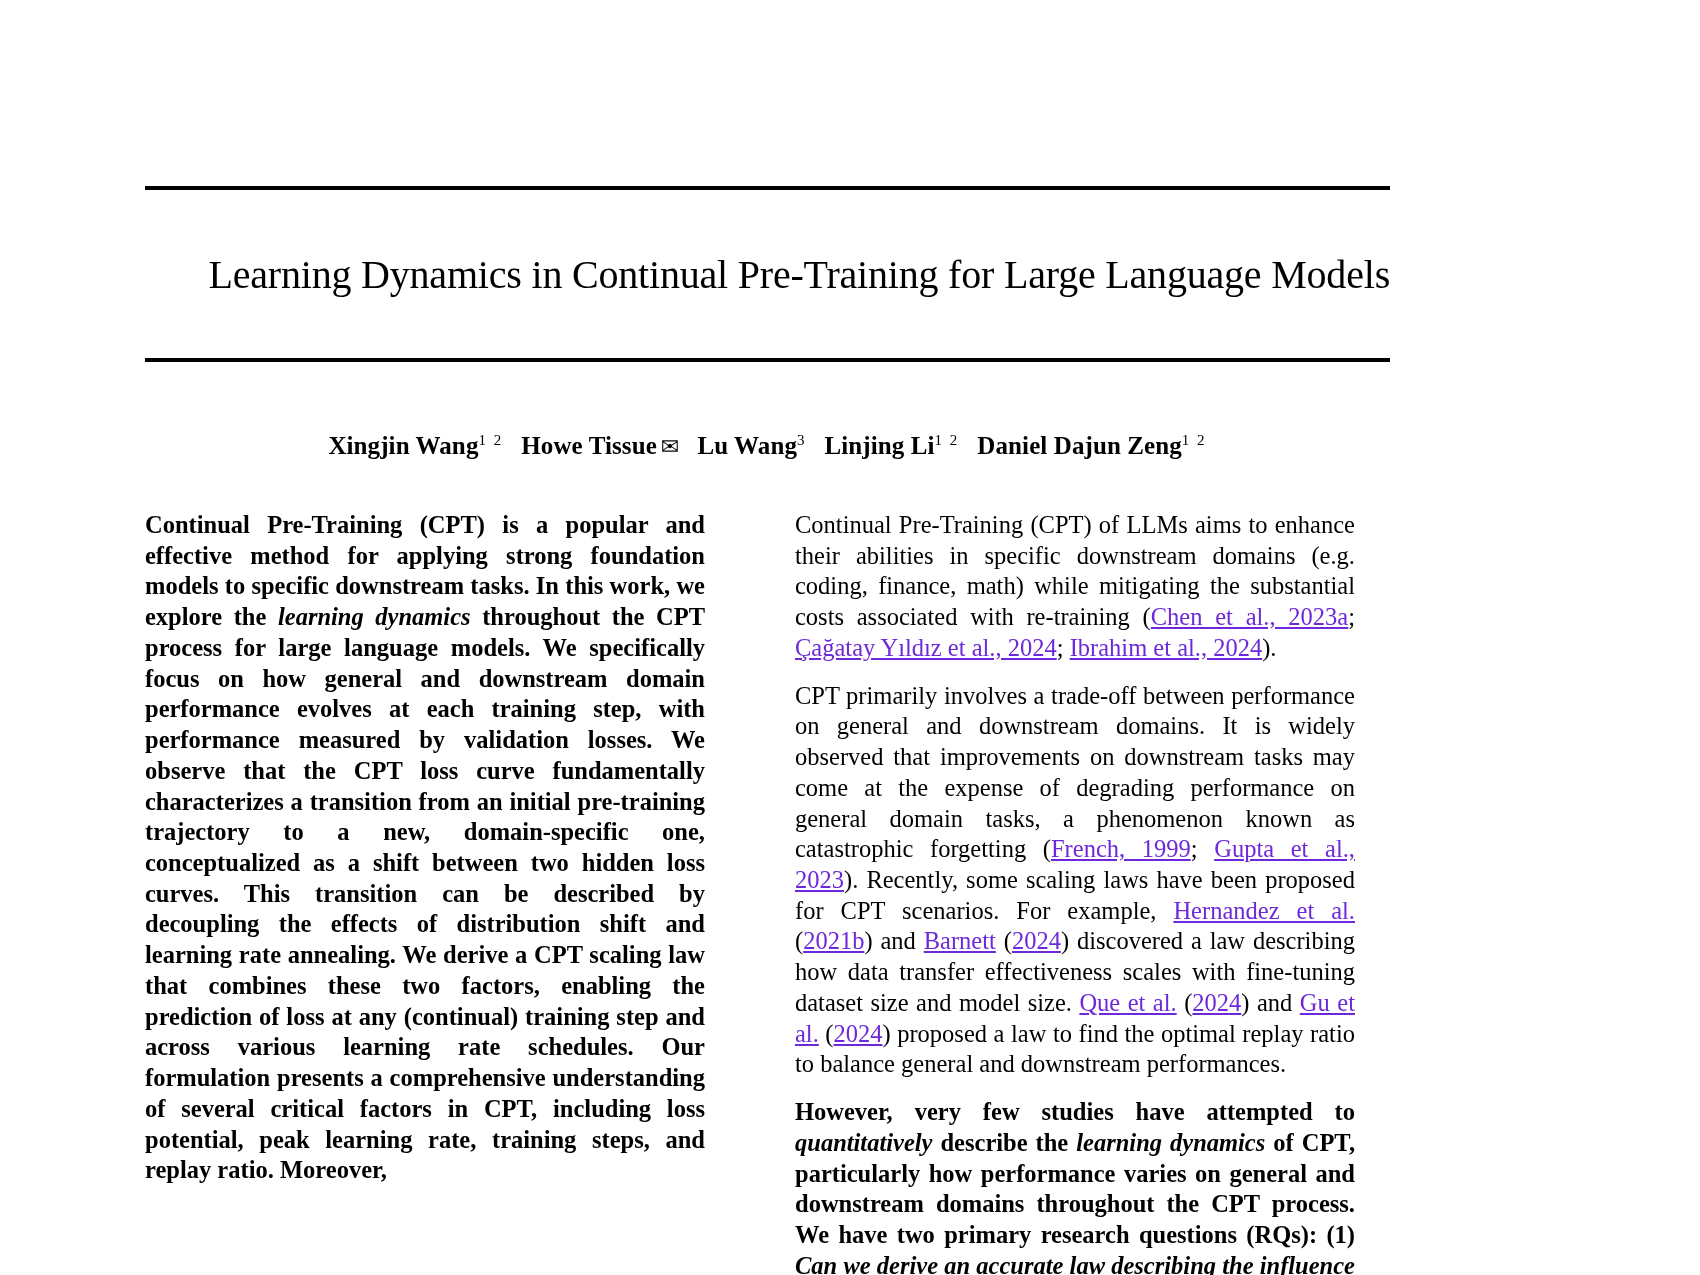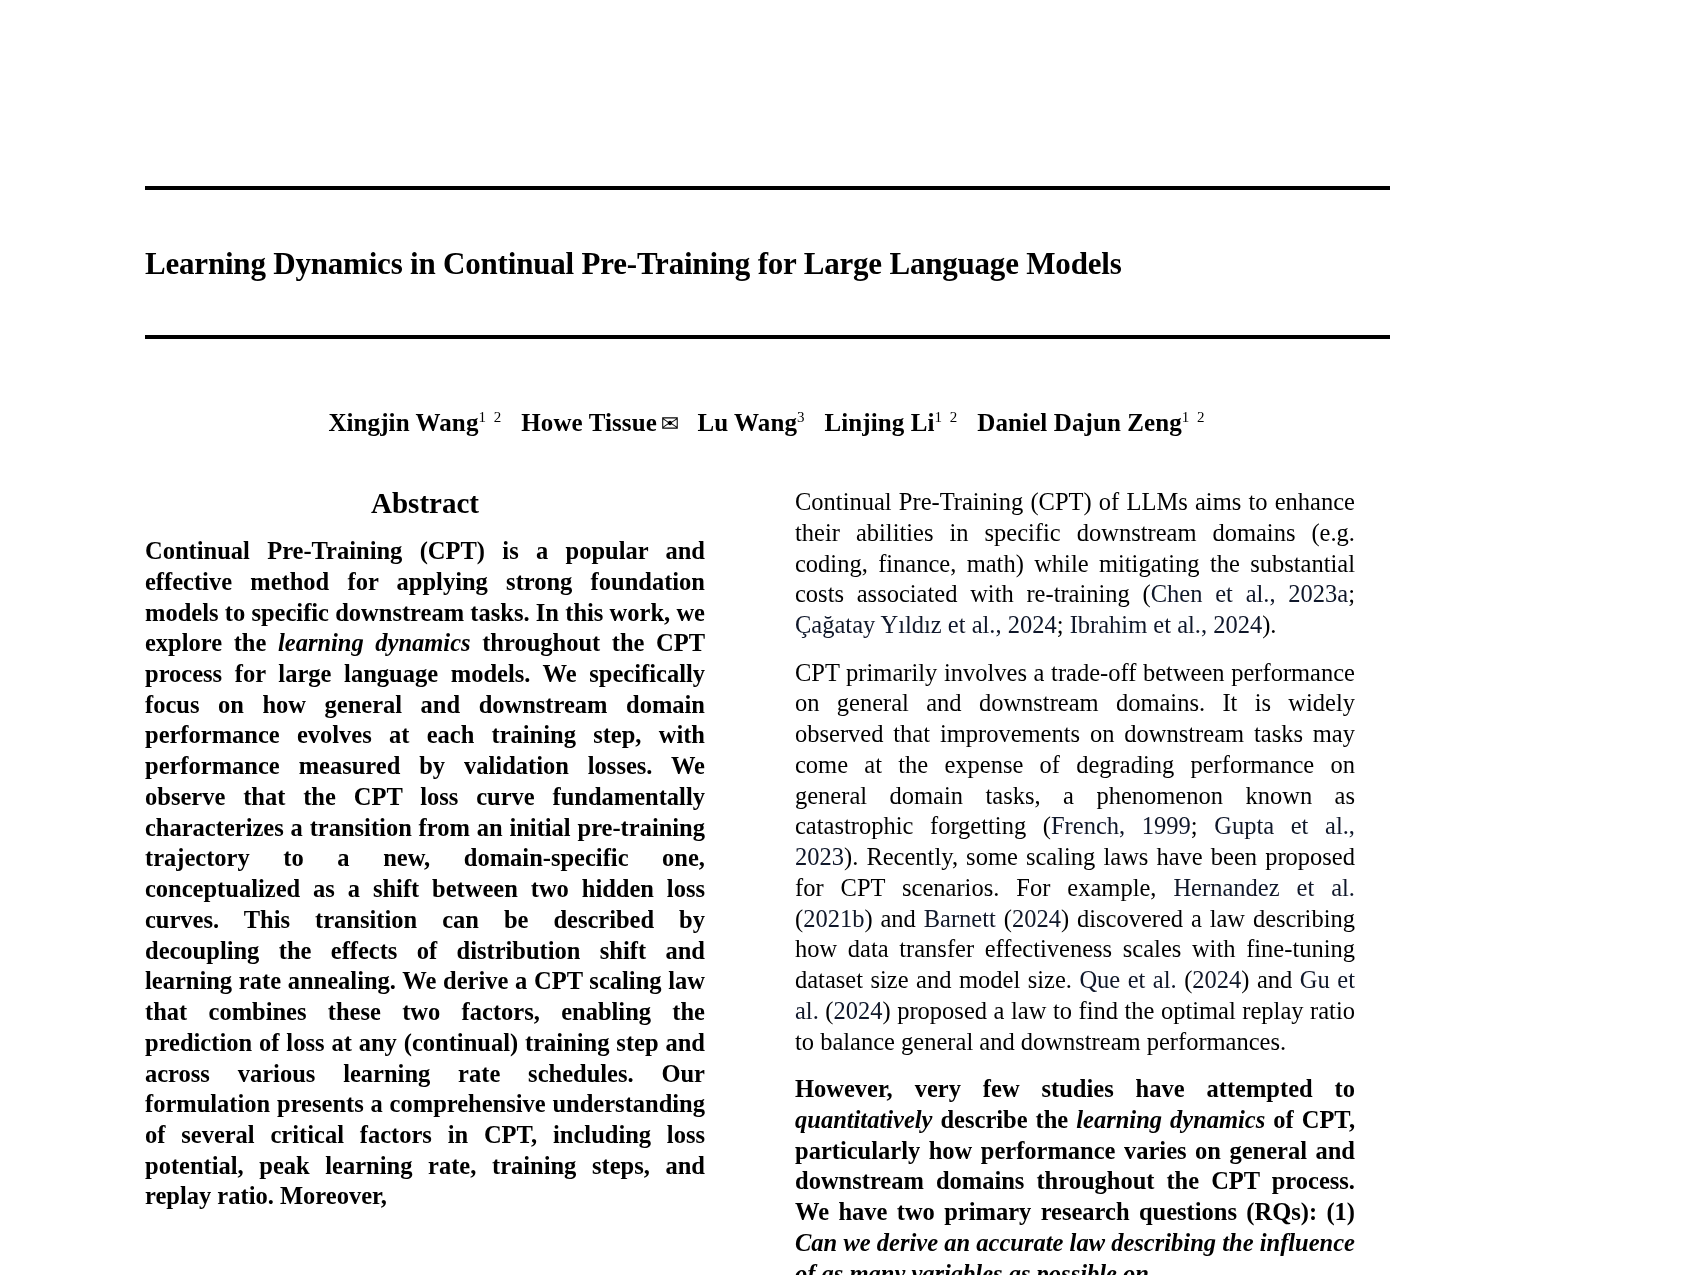--- a/index.html
+++ b/index.html
@@ -24,23 +24,23 @@
 
   .rule {
     width: 100%;
     height: 4px;
     background: #000000;
   }
   .rule-top { margin-top: 186px; }
   .rule-bottom { margin-top: 0px; }
 
   .title {
-    text-align: left;
-    font-weight: bold;
-    font-size: 31px;
+    text-align: right;
+    font-weight: normal;
+    font-size: 40px;
     line-height: 1.2;
     padding: 34px 0 32px 0;
     letter-spacing: -0.2px;
   }
 
   .authors {
     text-align: center;
     font-size: 25px;
     font-weight: bold;
     padding-top: 70px;
@@ -80,42 +80,41 @@
   p.body-text {
     font-size: 24.5px;
     line-height: 1.255;
     text-align: justify;
     text-justify: inter-word;
     margin: 0 0 17px 0;
     hyphens: manual;
   }
   p.body-text:last-child { margin-bottom: 0; font-weight: bold; }
 
-  .cite { color: #0f172a; }
+  .cite { color: #6d28d9; text-decoration: underline; }
   .it { font-style: italic; }
 </style>
 </head>
 <body>
 
 <div class="page">
 
   <div class="rule rule-top"></div>
 
   <h1 class="title">Learning Dynamics in Continual Pre-Training for Large Language Models</h1>
 
   <div class="rule rule-bottom"></div>
 
   <div class="authors">
     <span class="author"><span>Xingjin Wang</span><sup>1 2</sup></span><span class="gap"></span><span class="author"><span>Howe Tissue</span><span class="envelope">✉</span></span><span class="gap"></span><span class="author"><span>Lu Wang</span><sup>3</sup></span><span class="gap"></span><span class="author"><span>Linjing Li</span><sup>1 2</sup></span><span class="gap"></span><span class="author"><span>Daniel Dajun Zeng</span><sup>1 2</sup></span>
   </div>
 
   <div class="columns">
 
     <div class="col">
-      <h2 class="abstract-head">Abstract</h2>
 
       <p class="body-text"><span>Continual Pre-Training (CPT) is a popular and effective method for applying strong foundation models to specific downstream tasks. In this work, we explore the </span><span class="it">learning dynamics</span><span> throughout the CPT process for large language models. We specifically focus on how general and downstream domain performance evolves at each training step, with performance measured by validation losses. We observe that the CPT loss curve fundamentally characterizes a transition from an initial pre-training trajectory to a new, domain-specific one, conceptualized as a shift between two hidden loss curves. This transition can be described by decoupling the effects of distribution shift and learning rate annealing. We derive a CPT scaling law that combines these two factors, enabling the prediction of loss at any (continual) training step and across various learning rate schedules. Our formulation presents a comprehensive understanding of several critical factors in CPT, including loss potential, peak learning rate, training steps, and replay ratio. Moreover,</span></p>
     </div>
 
     <div class="col">
 
       <p class="body-text"><span>Continual Pre-Training (CPT) of LLMs aims to enhance their abilities in specific downstream domains (e.g. coding, finance, math) while mitigating the substantial costs associated with re-training (</span><span class="cite">Chen et al., 2023a</span><span>; </span><span class="cite">Çağatay Yıldız et al., 2024</span><span>; </span><span class="cite">Ibrahim et al., 2024</span><span>).</span></p>
 
       <p class="body-text"><span>CPT primarily involves a trade-off between performance on general and downstream domains. It is widely observed that improvements on downstream tasks may come at the expense of degrading performance on general domain tasks, a phenomenon known as catastrophic forgetting (</span><span class="cite">French, 1999</span><span>; </span><span class="cite">Gupta et al., 2023</span><span>). Recently, some scaling laws have been proposed for CPT scenarios. For example, </span><span class="cite">Hernandez et al.</span><span> (</span><span class="cite">2021b</span><span>) and </span><span class="cite">Barnett</span><span> (</span><span class="cite">2024</span><span>) discovered a law describing how data transfer effectiveness scales with fine-tuning dataset size and model size. </span><span class="cite">Que et al.</span><span> (</span><span class="cite">2024</span><span>) and </span><span class="cite">Gu et al.</span><span> (</span><span class="cite">2024</span><span>) proposed a law to find the optimal replay ratio to balance general and downstream performances.</span></p>
 

